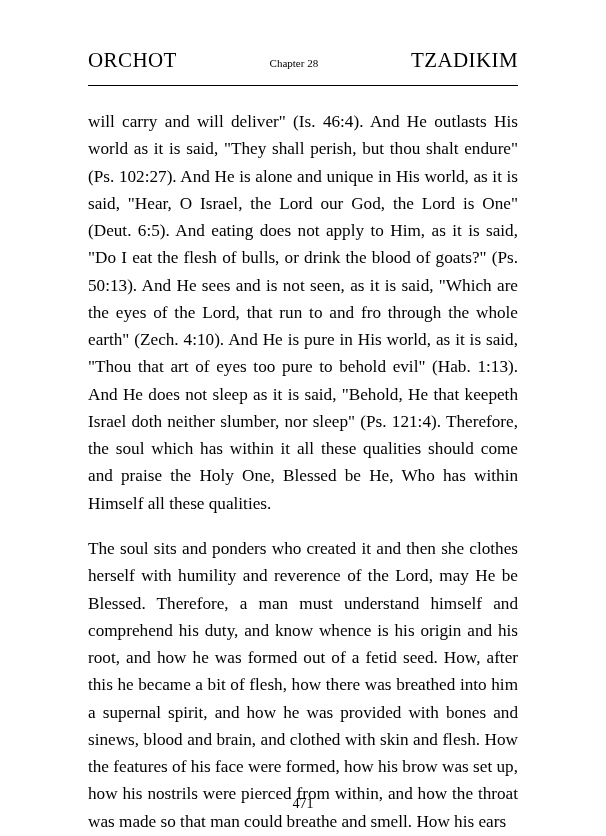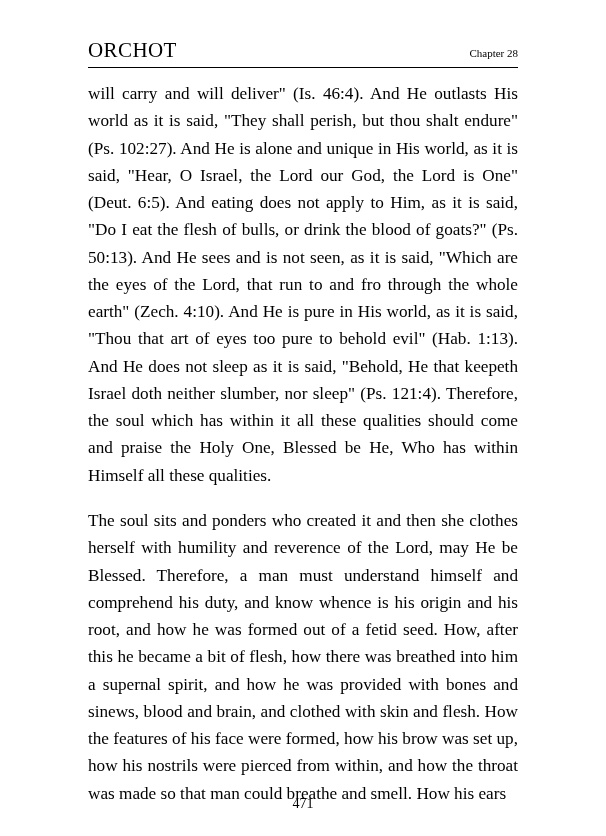--- a/index.html
+++ b/index.html
@@ -19,22 +19,22 @@
     width: 606px;
     height: 836px;
     box-sizing: border-box;
     padding: 38px 88px 0 88px;
   }
   .header {
     display: flex;
     align-items: baseline;
     justify-content: space-between;
     width: 430px;
-    margin: 0 auto;
-    padding-bottom: 4px;
+    margin: 10px auto;
+    padding-bottom: 12px;
     border-bottom: 1.5px solid #000;
   }
   .header-left {
     font-size: 21px;
     letter-spacing: 0.4px;
     white-space: nowrap;
   }
   .header-center {
     font-size: 11px;
     white-space: nowrap;
@@ -70,20 +70,21 @@
   }
 </style>
 </head>
 <body>
 
 <div class="page">
 
   <div class="header">
     <div class="header-left">ORCHOT</div>
     <div class="header-center">Chapter 28</div>
+    <div class="header-right">TZADIKIM</div>
   </div>
 
   <div class="body-text">
     <p class="para">will carry and will deliver" (Is. 46:4). And He outlasts His world as it is said, "They shall perish, but thou shalt endure" (Ps. 102:27). And He is alone and unique in His world, as it is said, "Hear, O Israel, the Lord our God, the Lord is One" (Deut. 6:5). And eating does not apply to Him, as it is said, "Do I eat the flesh of bulls, or drink the blood of goats?" (Ps. 50:13). And He sees and is not seen, as it is said, "Which are the eyes of the Lord, that run to and fro through the whole earth" (Zech. 4:10). And He is pure in His world, as it is said, "Thou that art of eyes too pure to behold evil" (Hab. 1:13). And He does not sleep as it is said, "Behold, He that keepeth Israel doth neither slumber, nor sleep" (Ps. 121:4). Therefore, the soul which has within it all these qualities should come and praise the Holy One, Blessed be He, Who has within Himself all these qualities.</p>
     <p class="para">The soul sits and ponders who created it and then she clothes herself with humility and reverence of the Lord, may He be Blessed. Therefore, a man must understand himself and comprehend his duty, and know whence is his origin and his root, and how he was formed out of a fetid seed. How, after this he became a bit of flesh, how there was breathed into him a supernal spirit, and how he was provided with bones and sinews, blood and brain, and clothed with skin and flesh. How the features of his face were formed, how his brow was set up, how his nostrils were pierced from within, and how the throat was made so that man could breathe and smell. How his ears</p>
   </div>
 
   <div class="folio">471</div>
 
 </div>

